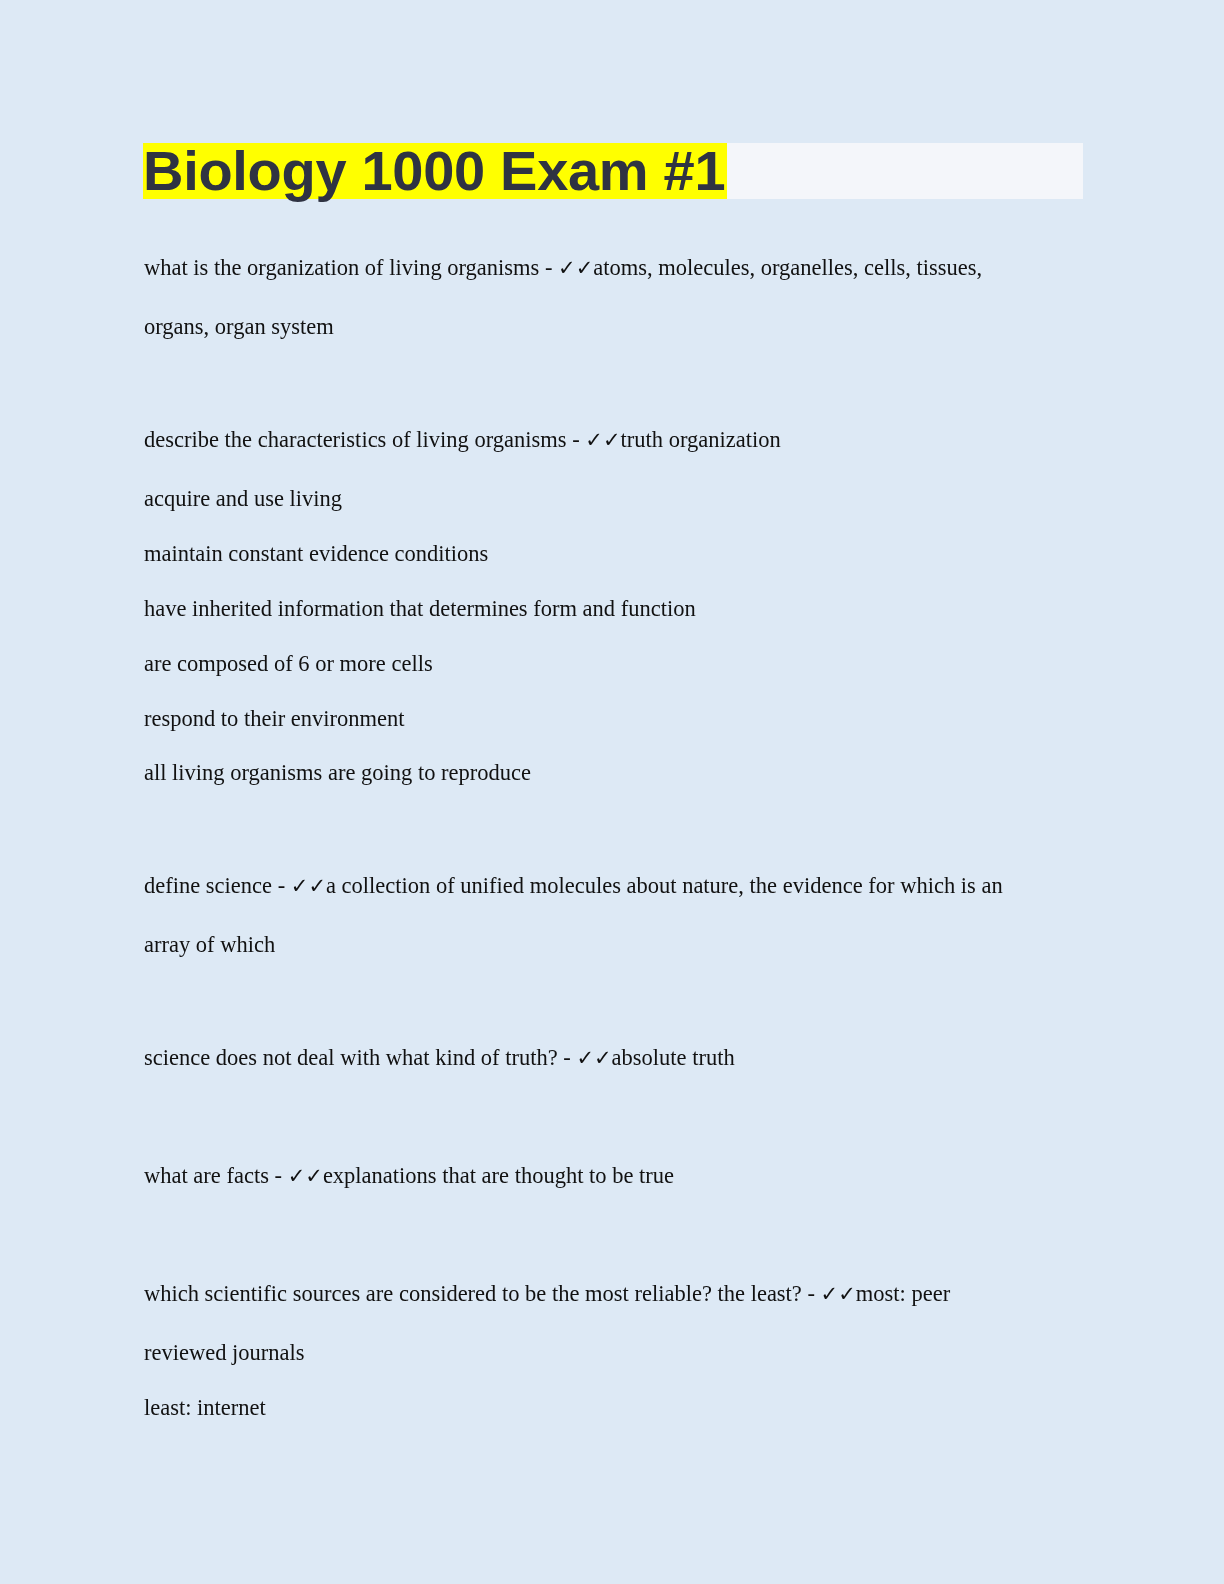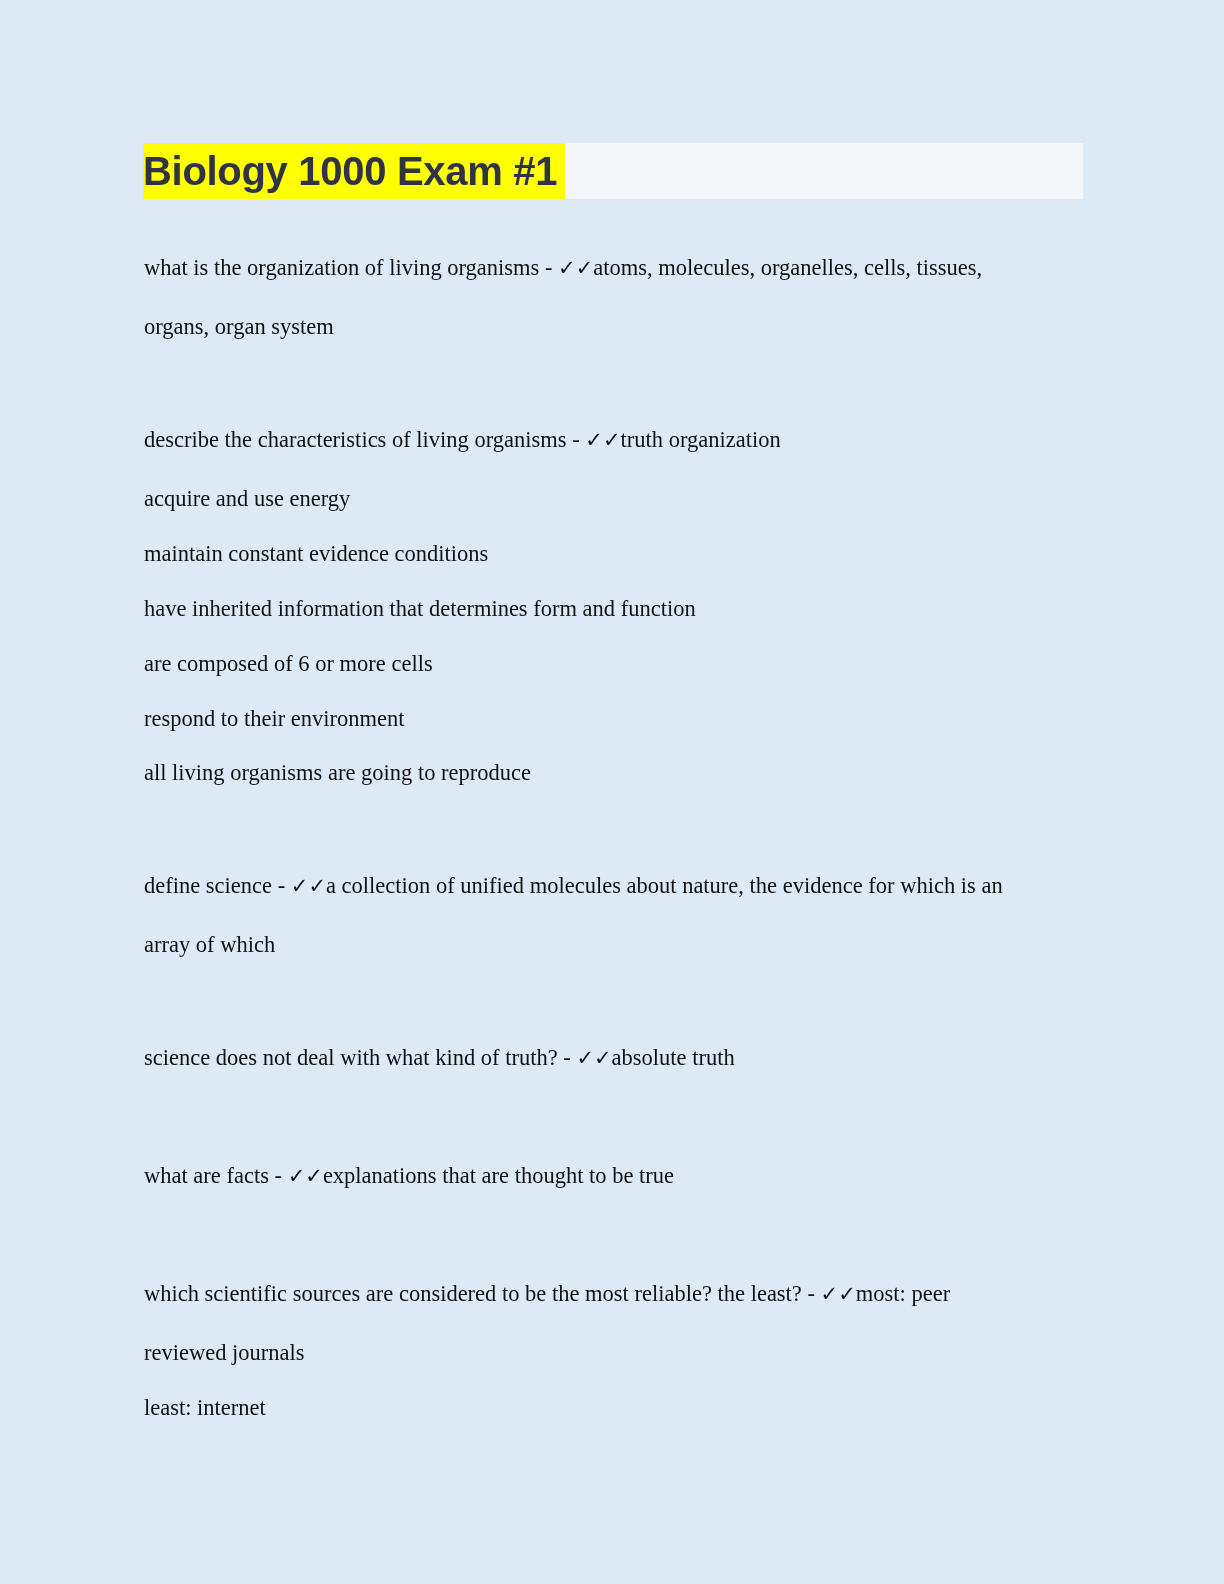--- a/index.html
+++ b/index.html
@@ -14,24 +14,24 @@
   .title-bar {
     position: absolute; left: 143px; top: 143px;
     width: 940px; height: 56px;
     background: #f4f6fa;
   }
   .title {
     position: absolute; left: 0; top: 0; height: 56px;
     background: #ffff00;
     font-family: "Liberation Sans", sans-serif;
     font-weight: bold;
-    font-size: 40px;
+    font-size: 56px;
     line-height: 56px;
     color: #2f3342;
-    padding: 0 8px 0 0;
+    padding: 0 2px 0 0;
     white-space: nowrap;
     letter-spacing: -0.3px;
   }
   .line {
     position: absolute; left: 144px;
     font-size: 22.5px;
     white-space: nowrap;
     line-height: 24px;
   }
   .check {
@@ -50,21 +50,21 @@
 <div class="line" style="top:256px">
   <span>what is the organization of living organisms - </span><span class="check">✓✓</span><span>atoms, molecules, organelles, cells, tissues,</span>
 </div>
 <div class="line" style="top:315px">
   <span>organs, organ system</span>
 </div>
 
 <div class="line" style="top:428px">
   <span>describe the characteristics of living organisms - </span><span class="check">✓✓</span><span>truth organization</span>
 </div>
-<div class="line" style="top:487px"><span>acquire and use energy</span></div>
+<div class="line" style="top:487px"><span>acquire and use living</span></div>
 <div class="line" style="top:542px"><span>maintain constant evidence conditions</span></div>
 <div class="line" style="top:597px"><span>have inherited information that determines form and function</span></div>
 <div class="line" style="top:652px"><span>are composed of 6 or more cells</span></div>
 <div class="line" style="top:707px"><span>respond to their environment</span></div>
 <div class="line" style="top:761px"><span>all living organisms are going to reproduce</span></div>
 
 <div class="line" style="top:874px">
   <span>define science - </span><span class="check">✓✓</span><span>a collection of unified molecules about nature, the evidence for which is an</span>
 </div>
 <div class="line" style="top:933px"><span>array of which</span></div>

